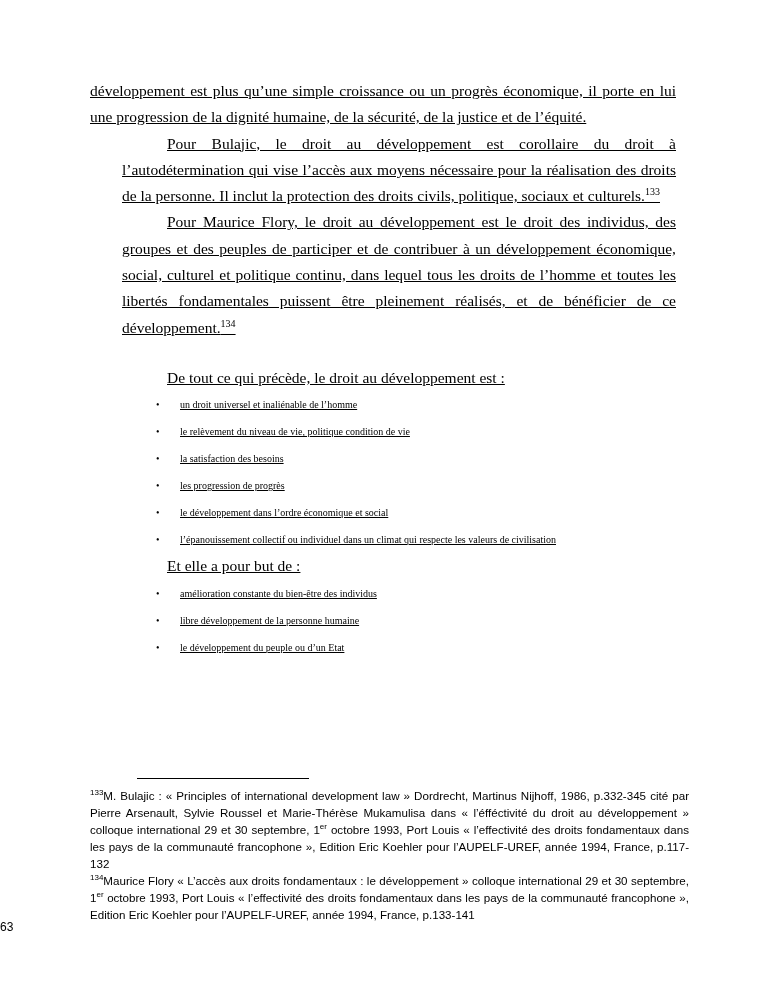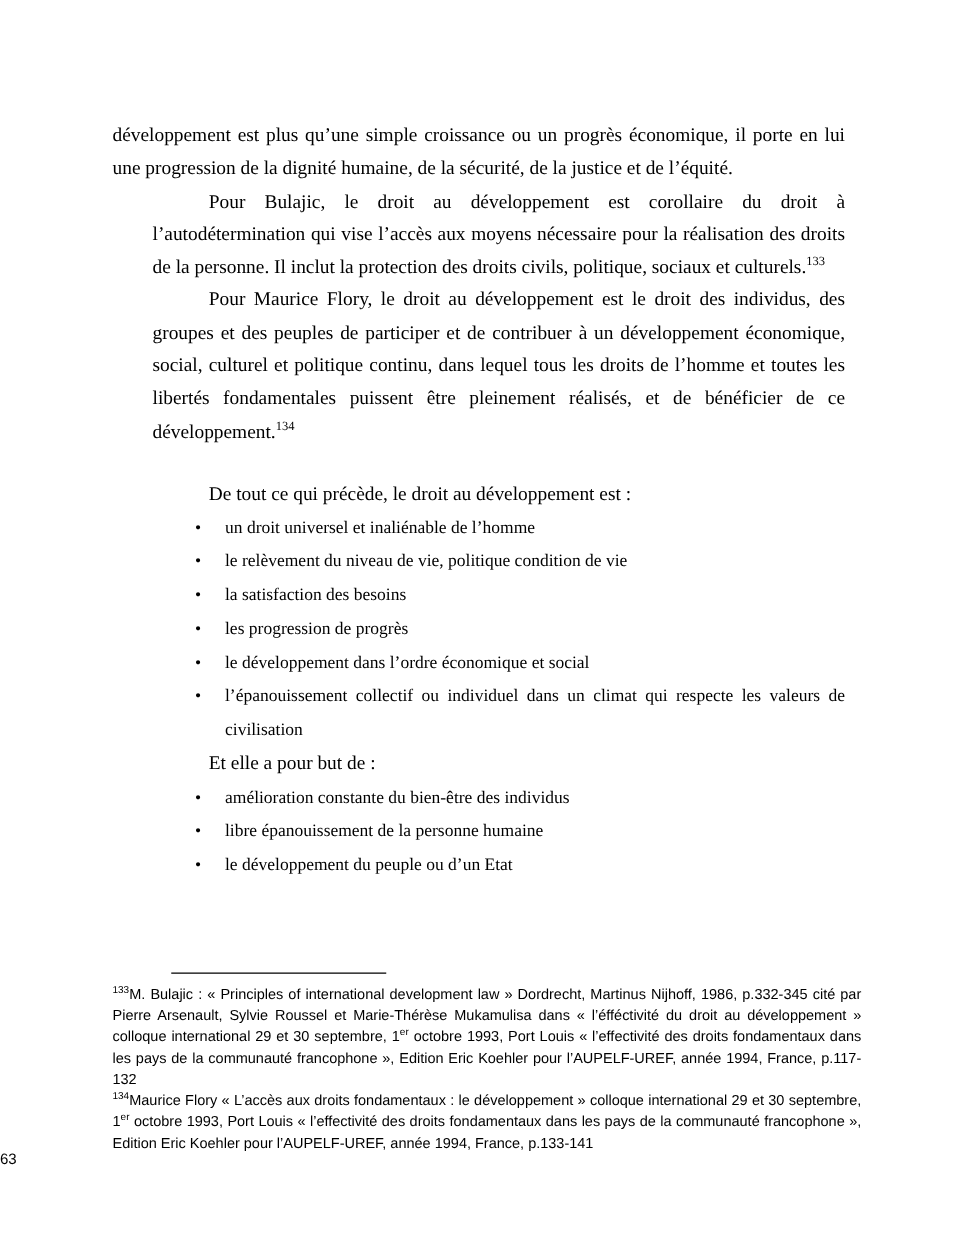--- a/index.html
+++ b/index.html
@@ -9,40 +9,41 @@
     background: #ffffff;
     position: relative;
     overflow: hidden;
     font-family: "Liberation Serif", serif;
     color: #000000;
   }
   .content {
     position: absolute;
     left: 90px;
     right: 89px;
-    top: 96px;
+    top: 78px;
+    text-decoration: underline;
   }
   .para {
     margin: 0;
     font-size: 15.5px;
     line-height: 26.3px;
     text-align: justify;
   }
   .indent { text-indent: 45px; margin-left: 32px; }
   .gap-above { margin-top: 24px; }
   .ref-sup {
     font-size: 10px;
     vertical-align: super;
     line-height: 0;
   }
   ul.bullet-list {
     list-style: none;
     margin: 0 0 0 64px;
     padding: 0;
-    font-size: 14px;
+    font-size: 10px;
     line-height: 27px;
   }
   ul.bullet-list li {
     position: relative;
     padding-left: 26px;
     text-align: justify;
   }
   ul.bullet-list li::before {
     content: "\2022";
     position: absolute;
@@ -101,21 +102,21 @@
     <li>la satisfaction des besoins</li>
     <li>les progression de progrès</li>
     <li>le développement dans l’ordre économique et social</li>
     <li>l’épanouissement collectif ou individuel dans un climat qui respecte les valeurs de civilisation</li>
   </ul>
 
   <p class="para indent">Et  elle a pour but de :</p>
 
   <ul class="bullet-list">
     <li>amélioration constante du bien-être des individus</li>
-    <li>libre épanouissement  de la personne humaine</li>
+    <li>libre développement  de la personne humaine</li>
     <li>le développement du peuple ou d’un Etat</li>
   </ul>
 
 </div>
 
 <div class="footnotes">
   <div class="fn-rule"></div>
   <p class="fn"><sup>133</sup><span>M. Bulajic : « Principles of international development law » Dordrecht, Martinus Nijhoff, 1986, p.332-345 cité par Pierre Arsenault, Sylvie Roussel et Marie-Thérèse Mukamulisa dans «  l’éfféctivité du droit au développement » colloque international 29 et 30 septembre, 1</span><sup>er</sup><span> octobre 1993, Port Louis «  l’effectivité des droits fondamentaux dans les pays de la communauté francophone », Edition Eric Koehler pour l’AUPELF-UREF, année 1994, France, p.117-132</span></p>
   <p class="fn"><sup>134</sup><span>Maurice Flory « L’accès aux droits fondamentaux : le développement » colloque international 29 et 30 septembre, 1</span><sup>er</sup><span> octobre 1993, Port Louis «  l’effectivité des droits fondamentaux dans les pays de la communauté francophone », Edition Eric Koehler pour l’AUPELF-UREF, année 1994, France, p.133-141</span></p>
 </div>

